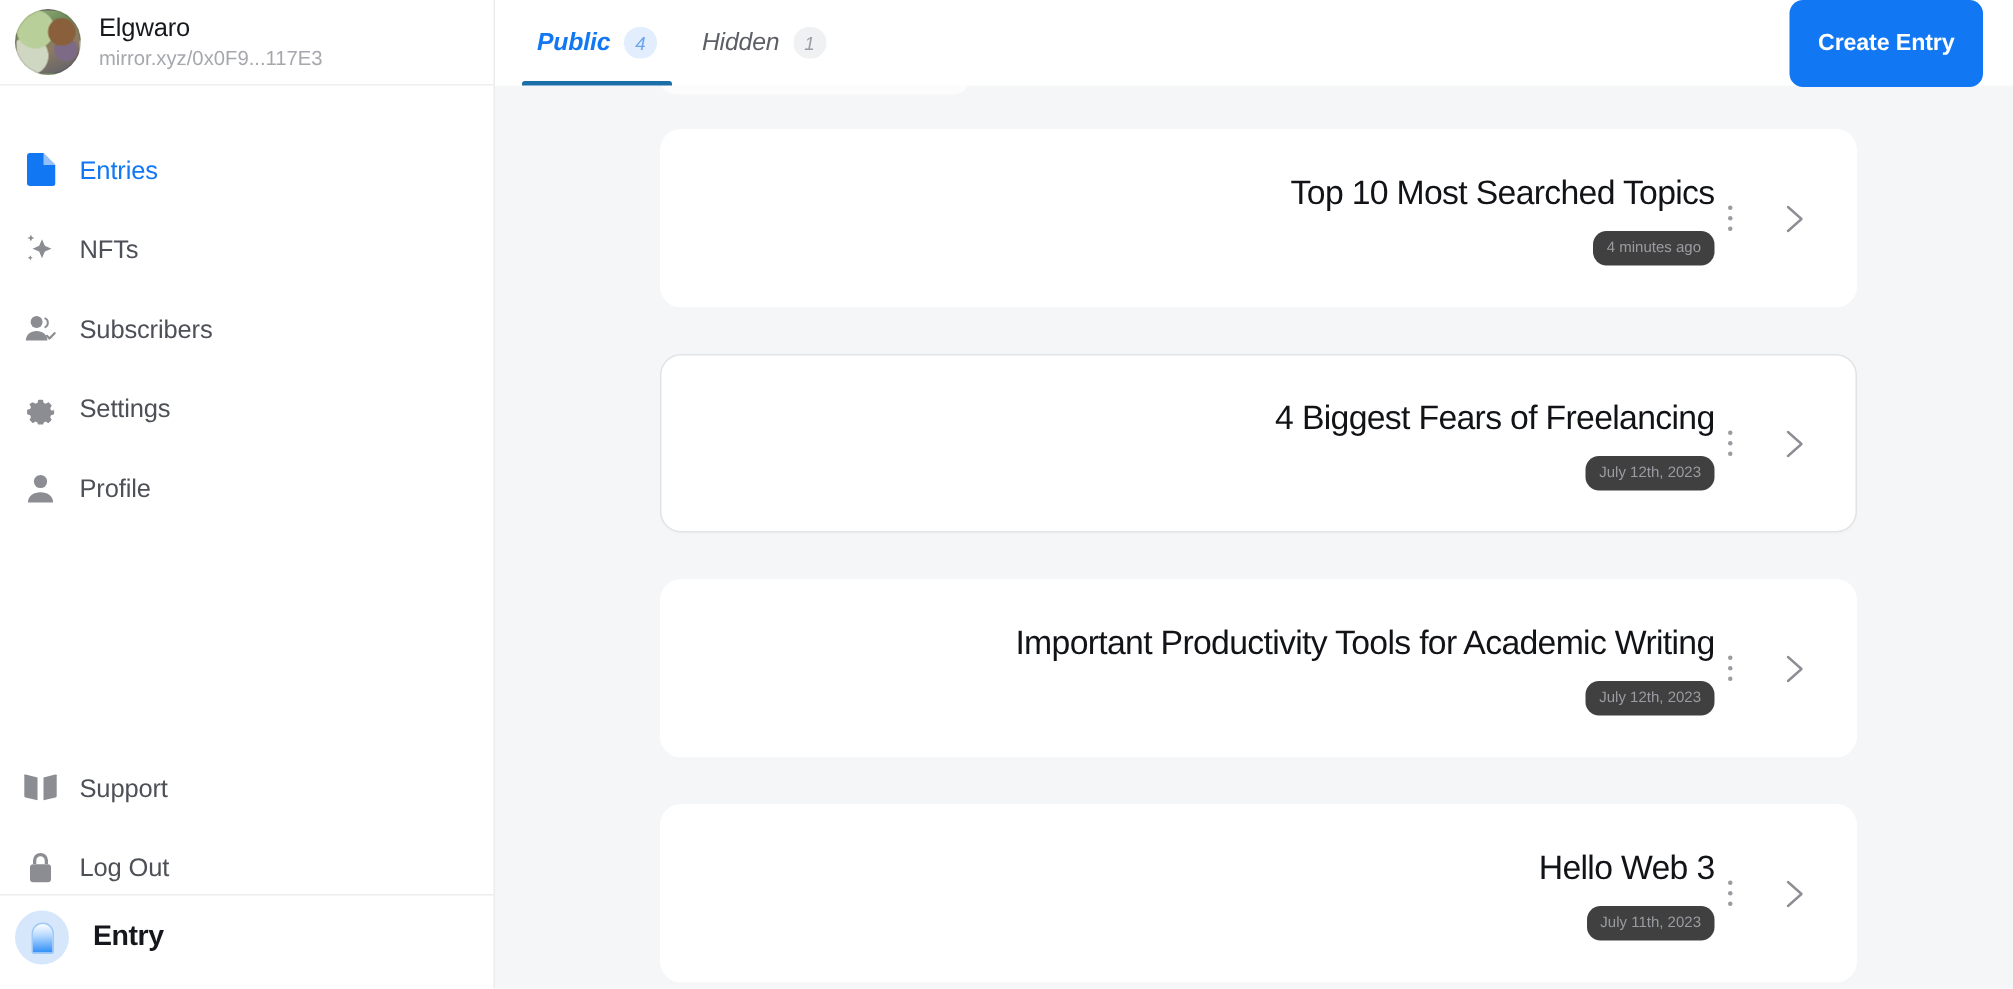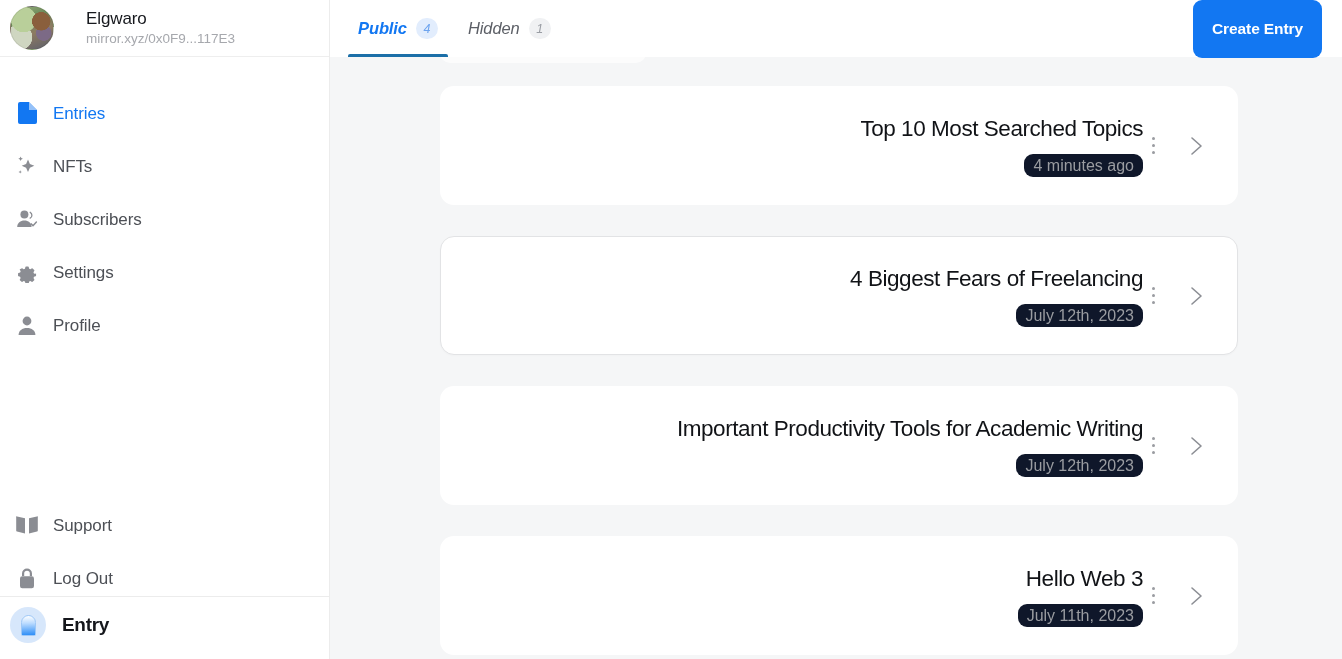--- a/index.html
+++ b/index.html
@@ -33,21 +33,21 @@
     width: 44px; height: 44px; border-radius: 50%;
     flex: 0 0 44px;
     background:
       radial-gradient(circle at 72% 34%, #8a5f3c 0 22%, rgba(138,95,60,0) 23%),
       radial-gradient(circle at 78% 62%, #7c6a86 0 18%, rgba(124,106,134,0) 19%),
       radial-gradient(circle at 30% 30%, #b9cf9a 0 30%, rgba(185,207,154,0) 31%),
       radial-gradient(circle at 20% 72%, #cfd6c1 0 28%, rgba(207,214,193,0) 29%),
       linear-gradient(160deg, #9db57f 0%, #6d8a5b 30%, #8d7a62 60%, #5b5f6b 100%);
     border: 1px solid rgba(0,0,0,.08);
   }
-  .acct { display: flex; flex-direction: column; justify-content: center; overflow: hidden; margin-left: 20px; }
+  .acct { display: flex; flex-direction: column; justify-content: center; overflow: hidden; }
   .acct-name { font-size: 17px; color: #16181d; font-weight: 400; line-height: 20px; letter-spacing: -.1px; }
   .acct-url { font-size: 13.5px; color: #a6a8ad; line-height: 18px; margin-top: 1px; }
 
   .nav { padding-top: 14px; }
   .nav-item {
     height: 53px;
     display: flex; align-items: flex-end;
     padding-left: 16px;
     gap: 15px;
     cursor: pointer;
@@ -148,23 +148,23 @@
   }
   .card.hovered { border-color: #e2e3e5; box-shadow: 0 1px 2px rgba(0,0,0,.02); }
   .card-main { flex: 1 1 auto; min-width: 0; text-align: right; }
   .card-title {
     font-size: 22.5px; color: #111317;
     letter-spacing: -.45px; line-height: 28px;
     white-space: nowrap; overflow: hidden; text-overflow: ellipsis;
   }
   .card-date {
     display: inline-block; margin-top: 11px;
-    background: #0f172a; color: #9a9ca1;
+    background: #404040; color: #9a9ca1;
     border-radius: 9px;
-    font-size: 16px; line-height: 17px;
+    font-size: 10px; line-height: 17px;
     padding: 3px 9px;
   }
   .card-actions { display: flex; align-items: center; gap: 22px; flex: 0 0 auto; padding-right: 4px; }
   .dots { width: 20px; height: 22px; display: flex; flex-direction: column; align-items: center; justify-content: center; gap: 4px; cursor: pointer; }
   .dots i { width: 3px; height: 3px; border-radius: 50%; background: #9a9ca1; display: block; }
   .chev { width: 22px; height: 22px; color: #8c8e94; cursor: pointer; display: flex; align-items: center; justify-content: center; }
 </style>
 </head>
 <body>
 

